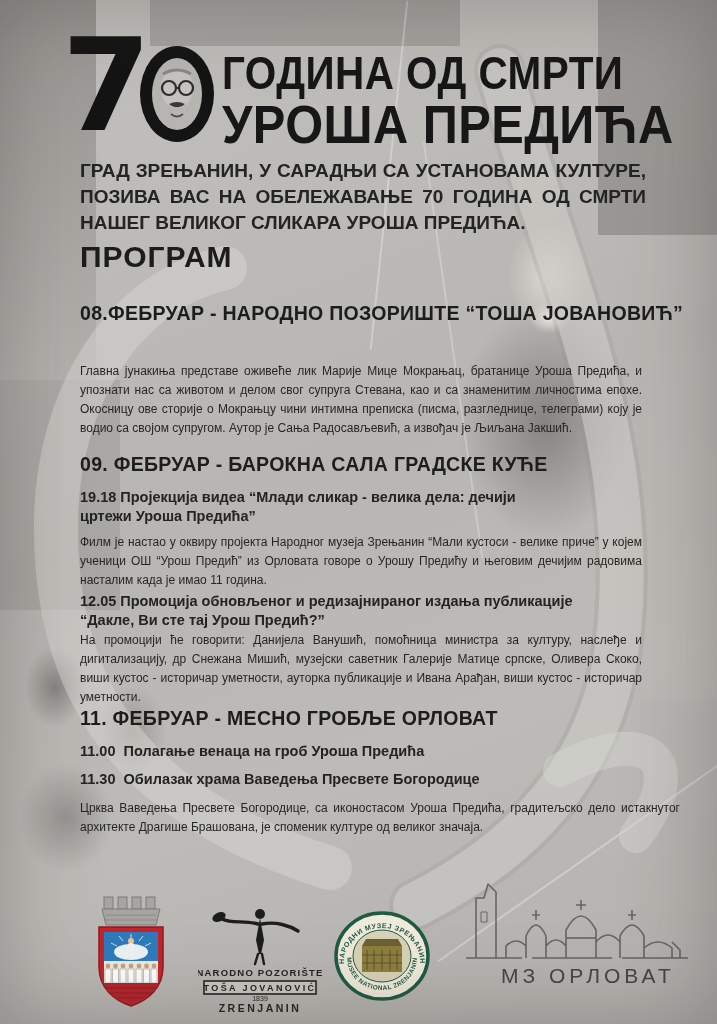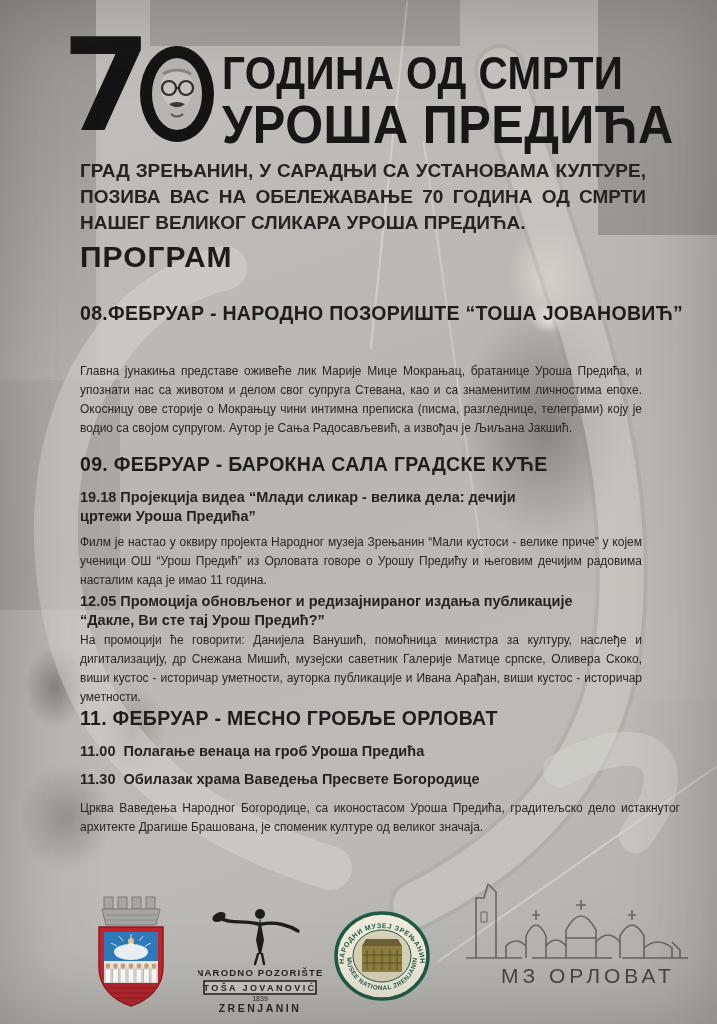--- a/index.html
+++ b/index.html
@@ -141,21 +141,21 @@
 
   <div class="abs sec-head sec2">09. ФЕБРУАР - БАРОКНА САЛА ГРАДСКЕ КУЋЕ</div>
   <div class="abs time time2">19.18 Пројекција видеа “Млади сликар - велика дела: дечији цртежи Уроша Предића”</div>
   <div class="abs para para2">Филм је настао у оквиру пројекта Народног музеја Зрењанин “Мали кустоси - велике приче” у којем ученици ОШ “Урош Предић” из Орловата говоре о Урошу Предићу и његовим дечијим радовима насталим када је имао 11 година.</div>
   <div class="abs time time3">12.05 Промоција обновљеног и редизајнираног издања публикације “Дакле, Ви сте тај Урош Предић?”</div>
   <div class="abs para para3">На промоцији ће говорити: Данијела Ванушић, помоћница министра за културу, наслеђе и дигитализацију, др Снежана Мишић, музејски саветник Галерије Матице српске, Оливера Скоко, виши кустос - историчар уметности, ауторка публикације и Ивана Арађан, виши кустос - историчар уметности.</div>
 
   <div class="abs sec-head sec3">11. ФЕБРУАР - МЕСНО ГРОБЉЕ ОРЛОВАТ</div>
   <div class="abs time time4">11.00  Полагање венаца на гроб Уроша Предића</div>
   <div class="abs time time5">11.30  Обилазак храма Ваведења Пресвете Богородице</div>
-  <div class="abs para para4">Црква Ваведења Народног Богородице, са иконостасом Уроша Предића, градитељско дело истакнутог архитекте Драгише Брашована, је споменик културе од великог значаја.</div>
+  <div class="abs para para4">Црква Ваведења Пресвете Богородице, са иконостасом Уроша Предића, градитељско дело истакнутог архитекте Драгише Брашована, је споменик културе од великог значаја.</div>
 
   <svg class="logo coa" width="90" height="118" viewBox="0 0 90 118">
     <g fill="#a6a5a2" stroke="#7b7a78" stroke-width="1">
       <rect x="18" y="4" width="9" height="12"></rect>
       <rect x="32" y="4" width="9" height="12"></rect>
       <rect x="46" y="4" width="9" height="12"></rect>
       <rect x="60" y="4" width="9" height="12"></rect>
       <path d="M16 16 h58 l-4 16 h-50 z"></path>
     </g>
     <line x1="20" y1="22" x2="70" y2="22" stroke="#8c8b89" stroke-width="1"></line>

